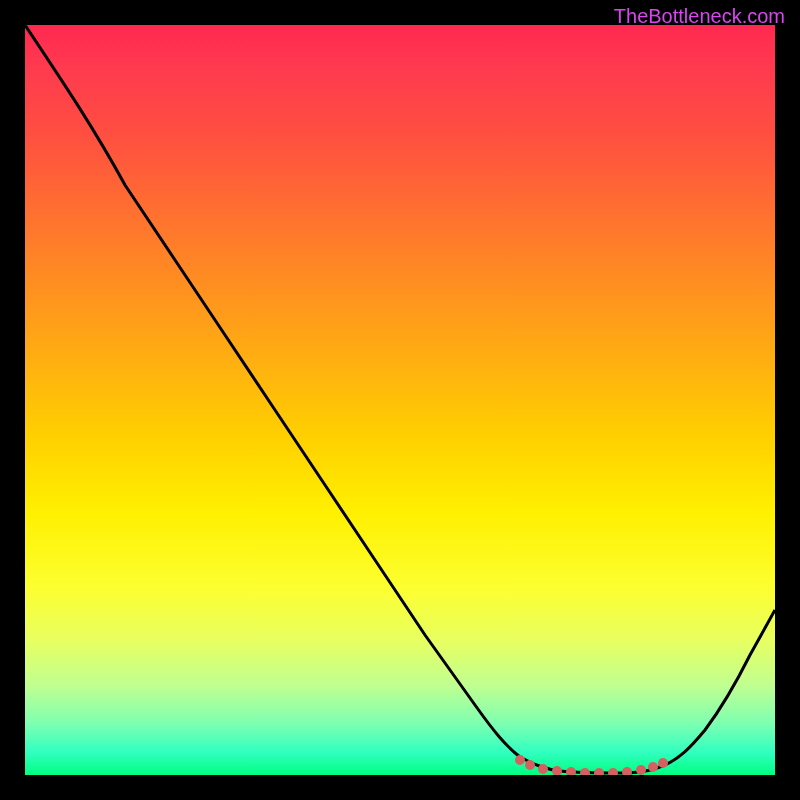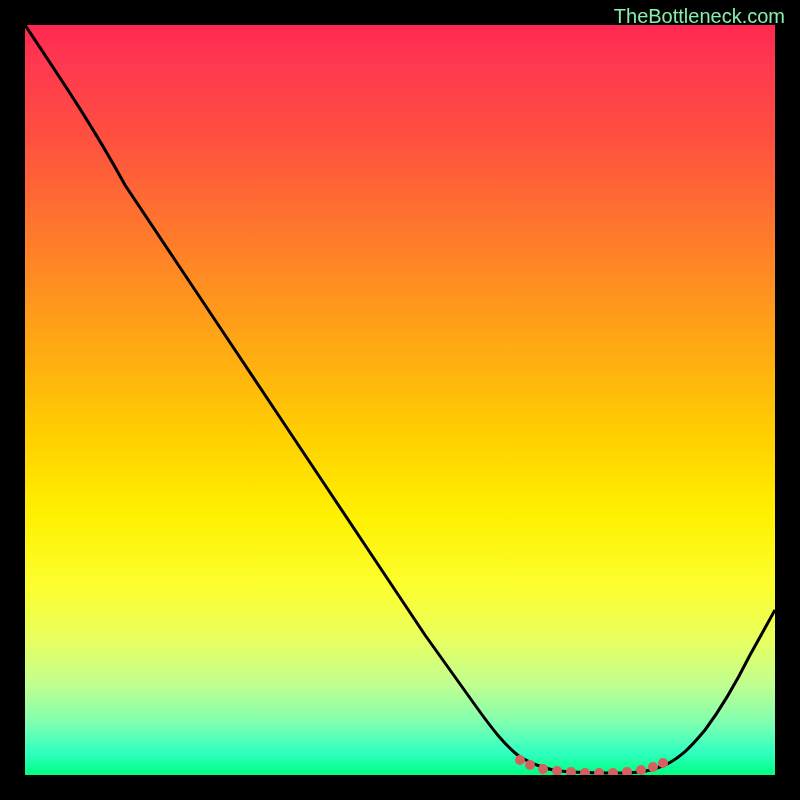--- a/index.html
+++ b/index.html
@@ -11,21 +11,21 @@
       width: 800px;
       height: 800px;
       background: #000;
       position: relative;
       font-family: Arial, sans-serif;
     }
     .watermark {
       position: absolute;
       top: 5px;
       right: 15px;
-      color: #86efac;
+      color: #d946ef;
       font-size: 20px;
       font-weight: 500;
       z-index: 10;
     }
     .chart-container {
       position: absolute;
       top: 25px;
       left: 25px;
       width: 750px;
       height: 750px;

